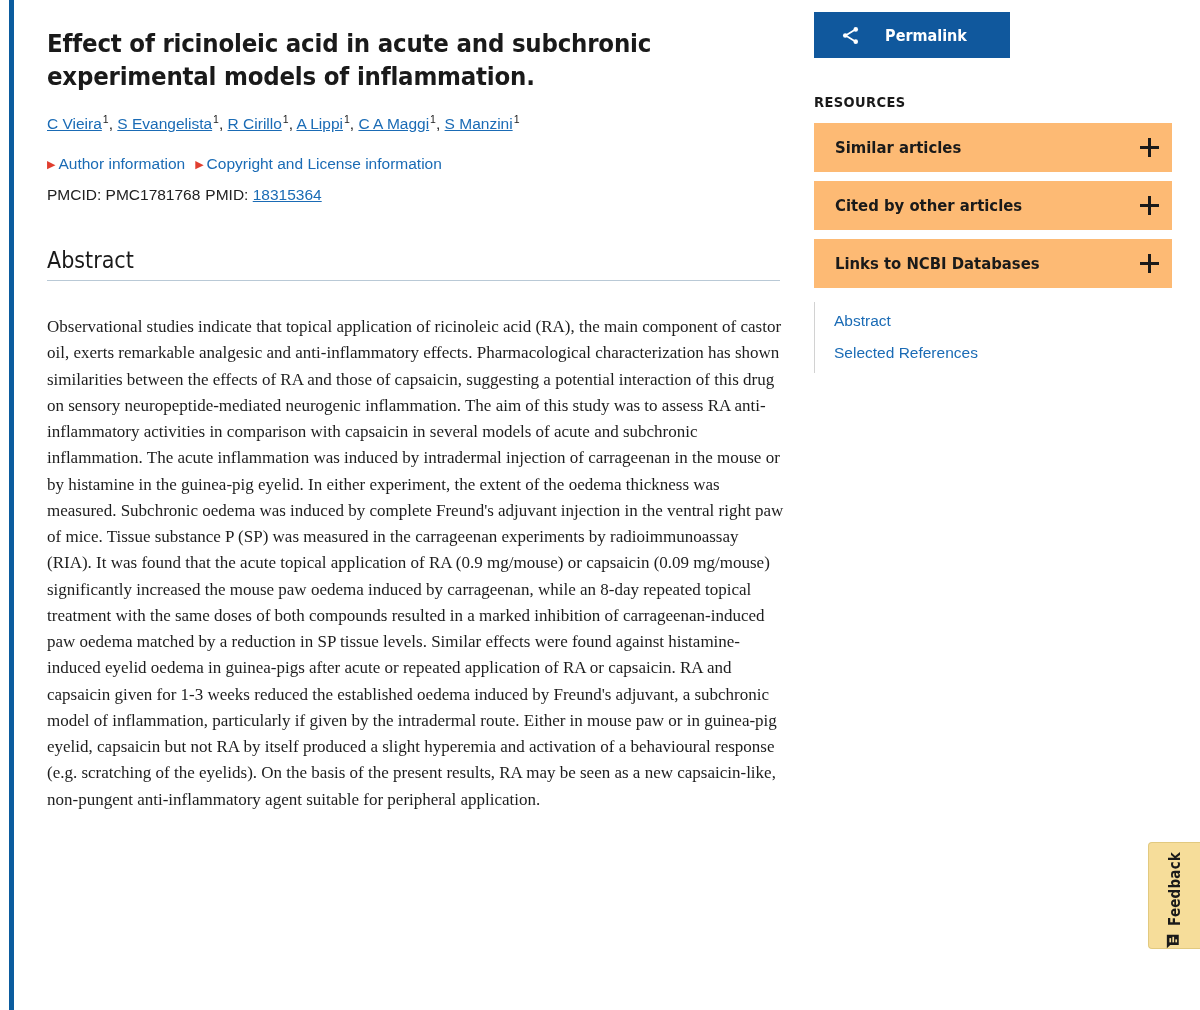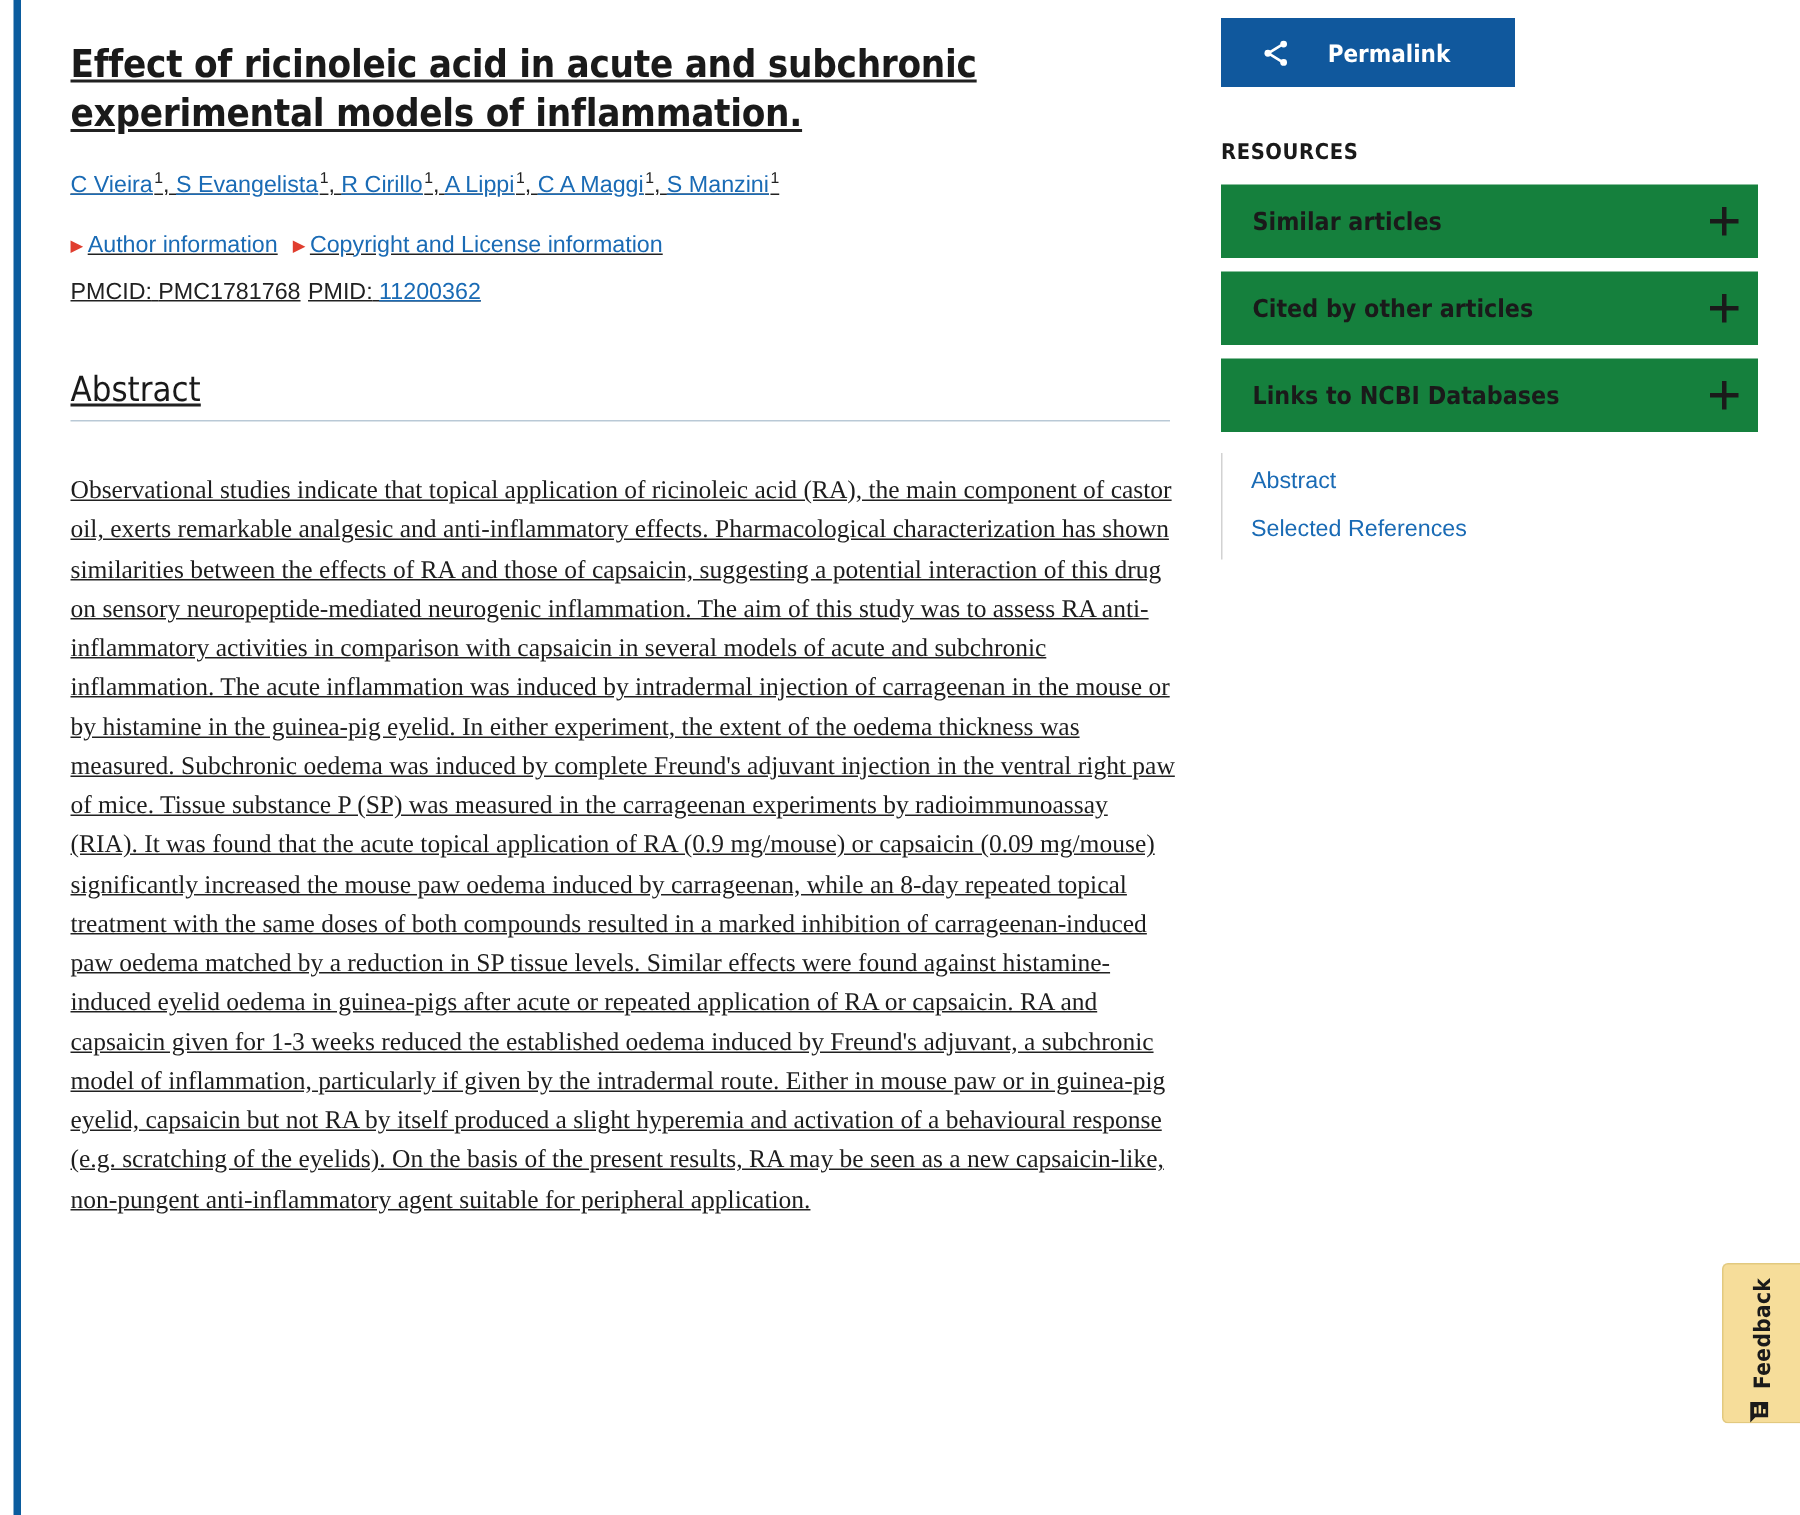--- a/index.html
+++ b/index.html
@@ -26,21 +26,20 @@
   
   .page {
     position: absolute;
     left: 0; top: 0;
     width: 1200px; height: 1010px;
   }
   .main-col {
     position: absolute;
     left: 47px; top: 0;
     width: 740px;
-    text-decoration: underline;
   }
   .side-col {
     position: absolute;
     left: 814px; top: 0;
     width: 358px;
   }
 
   
   .article-title {
     font-family: "DejaVu Sans Condensed", "Liberation Sans", sans-serif;
@@ -161,21 +160,21 @@
     color: #1a1a1a;
     margin-top: 36px;
     margin-bottom: 0;
   }
 
   .accordion { margin-top: 13px; }
   .acc-item {
     display: flex;
     align-items: center;
     justify-content: space-between;
-    background: #15803d;
+    background: #fdba74;
     height: 49px;
     padding: 0 13px 0 21px;
     margin-bottom: 9px;
     cursor: pointer;
   }
   .acc-title {
     font-family: "DejaVu Sans Condensed", "Liberation Sans", sans-serif;
     font-size: 16.5px;
     font-weight: bold;
     color: #1a1a1a;
@@ -256,21 +255,21 @@
       <a href="#"><span>R Cirillo</span></a><sup>1</sup>,
       <a href="#"><span>A Lippi</span></a><sup>1</sup>,
       <a href="#"><span>C A Maggi</span></a><sup>1</sup>,
       <a href="#"><span>S Manzini</span></a><sup>1</sup>
     </div>
 
     <div class="info-links"><span class="tri">▶</span><a href="#">Author information</a><span class="gap"></span><span class="tri">▶</span><a href="#">Copyright and License information</a></div>
 
     <div class="ids"><span>PMCID:</span>
       <span>PMC1781768</span><span class="sep"></span><span>PMID:</span>
-      <a href="#">11200362</a></div>
+      <a href="#">18315364</a></div>
 
     <h2 class="section-head sec-abstract">Abstract</h2>
 
     <div class="abstract-body">Observational studies indicate that topical application of ricinoleic acid (RA), the main component of castor oil, exerts remarkable analgesic and anti-inflammatory effects. Pharmacological characterization has shown similarities between the effects of RA and those of capsaicin, suggesting a potential interaction of this drug on sensory neuropeptide-mediated neurogenic inflammation. The aim of this study was to assess RA anti-inflammatory activities in comparison with capsaicin in several models of acute and subchronic inflammation. The acute inflammation was induced by intradermal injection of carrageenan in the mouse or by histamine in the guinea-pig eyelid. In either experiment, the extent of the oedema thickness was measured. Subchronic oedema was induced by complete Freund's adjuvant injection in the ventral right paw of mice. Tissue substance P (SP) was measured in the carrageenan experiments by radioimmunoassay (RIA). It was found that the acute topical application of RA (0.9 mg/mouse) or capsaicin (0.09 mg/mouse) significantly increased the mouse paw oedema induced by carrageenan, while an 8-day repeated topical treatment with the same doses of both compounds resulted in a marked inhibition of carrageenan-induced paw oedema matched by a reduction in SP tissue levels. Similar effects were found against histamine-induced eyelid oedema in guinea-pigs after acute or repeated application of RA or capsaicin. RA and capsaicin given for 1-3 weeks reduced the established oedema induced by Freund's adjuvant, a subchronic model of inflammation, particularly if given by the intradermal route. Either in mouse paw or in guinea-pig eyelid, capsaicin but not RA by itself produced a slight hyperemia and activation of a behavioural response (e.g. scratching of the eyelids). On the basis of the present results, RA may be seen as a new capsaicin-like, non-pungent anti-inflammatory agent suitable for peripheral application.</div>
 
   </div>
 
   <div class="side-col">
 
     <button class="permalink-btn">

